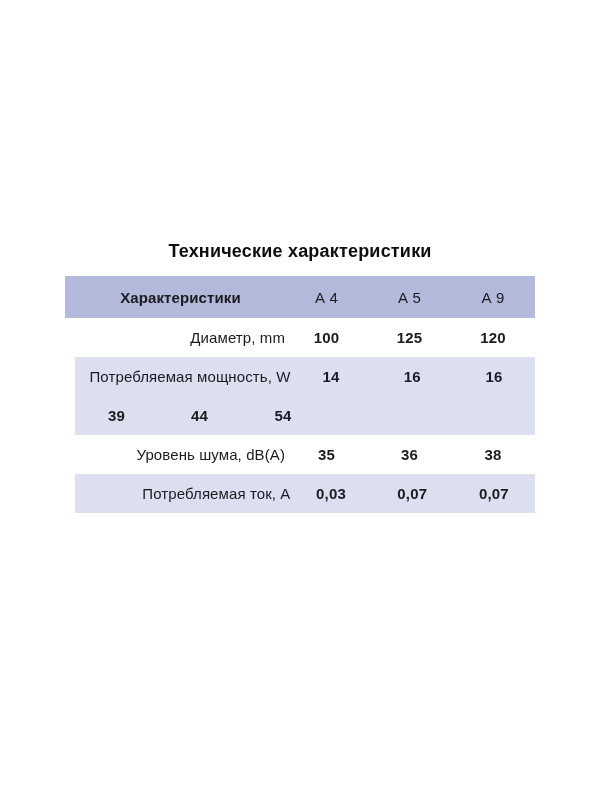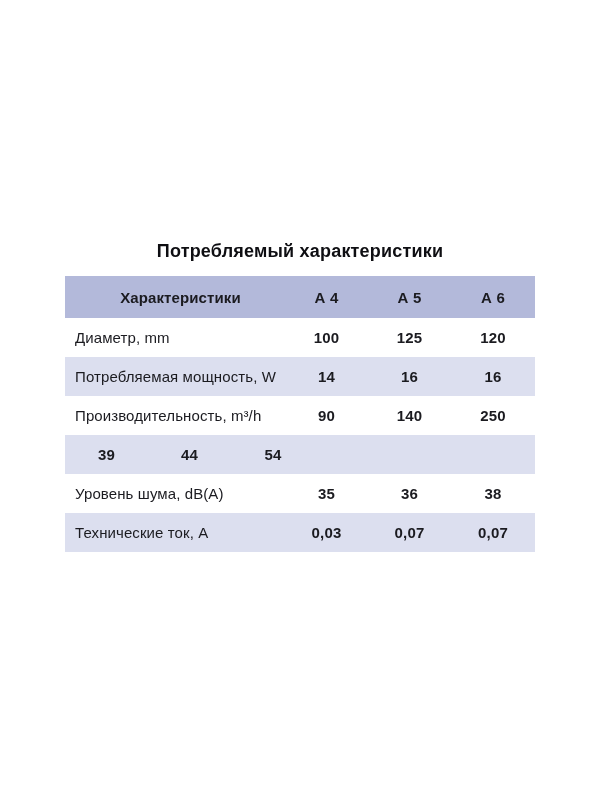--- a/index.html
+++ b/index.html
@@ -37,28 +37,29 @@
     display: flex;
     align-items: center;
     height: 39px;
   }
   .row.header {
     height: 42px;
     background: var(--header-bg, #b3b9da);
   }
   .row.alt {
     background: var(--alt-bg, #dcdfef);
+    margin-left: 10px;
   }
   .cell {
     box-sizing: border-box;
   }
   .cell.label {
     width: 220px;
     padding-left: 10px;
-    text-align: left;
+    text-align: right;
     font-size: 15px;
     font-weight: 500;
     letter-spacing: 0.1px;
   }
   .header .cell.label {
     padding-left: 11px;
     text-align: center;
     font-weight: 700;
     font-size: 15px;
   }
@@ -66,74 +67,68 @@
     width: 83px;
     text-align: center;
     font-size: 15px;
     font-weight: 600;
     letter-spacing: 0.2px;
   }
   .cell.val:last-child {
     width: 84px;
   }
   .header .cell.val {
-    font-weight: 700;
+    font-weight: 400;
   }
 </style>
 </head>
 <body style="background: rgb(255, 255, 255); color: rgb(27, 27, 32);">
 
 <div class="page">
 
-  <div class="title">Потребляемый характеристики</div>
+  <div class="title">Технические характеристики</div>
 
   <div class="spec-table">
 
     <div class="row header">
       <div class="cell label">Характеристики</div>
       <div class="cell val">А 4</div>
       <div class="cell val">А 5</div>
-      <div class="cell val">А 6</div>
+      <div class="cell val">А 9</div>
     </div>
 
     <div class="row">
       <div class="cell label">Диаметр, mm</div>
       <div class="cell val">100</div>
       <div class="cell val">125</div>
       <div class="cell val">120</div>
     </div>
 
     <div class="row alt">
       <div class="cell label">Потребляемая мощность, W</div>
       <div class="cell val">14</div>
       <div class="cell val">16</div>
       <div class="cell val">16</div>
     </div>
 
-    <div class="row">
-      <div class="cell label">Производительность, m³/h</div>
-      <div class="cell val">90</div>
-      <div class="cell val">140</div>
-      <div class="cell val">250</div>
-    </div>
 
     <div class="row alt">
       <div class="cell val">39</div>
       <div class="cell val">44</div>
       <div class="cell val">54</div>
     </div>
 
     <div class="row">
       <div class="cell label">Уровень шума, dB(A)</div>
       <div class="cell val">35</div>
       <div class="cell val">36</div>
       <div class="cell val">38</div>
     </div>
 
     <div class="row alt">
-      <div class="cell label">Технические ток, А</div>
+      <div class="cell label">Потребляемая ток, А</div>
       <div class="cell val">0,03</div>
       <div class="cell val">0,07</div>
       <div class="cell val">0,07</div>
     </div>
 
   </div>
 </div>
 
 </body></html>

